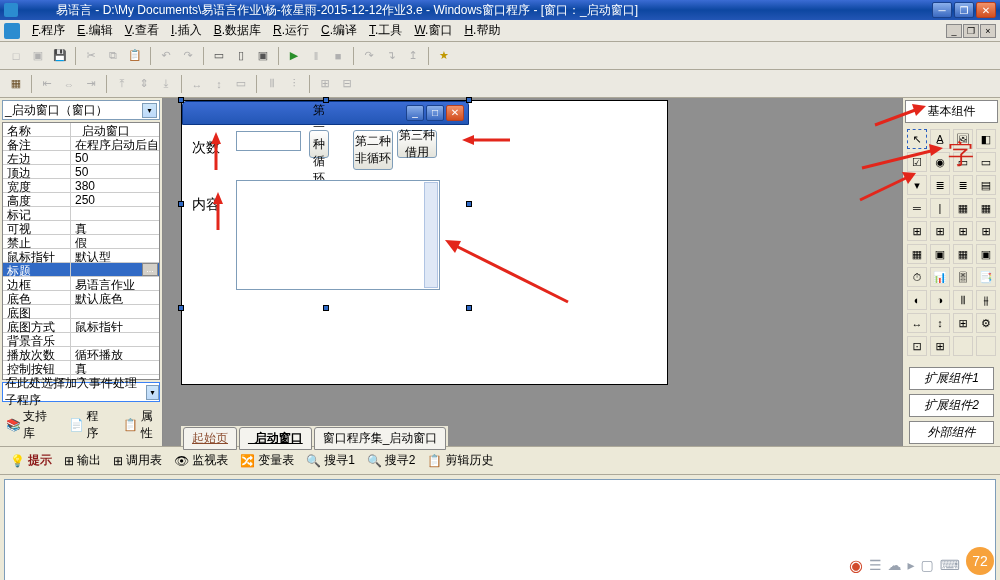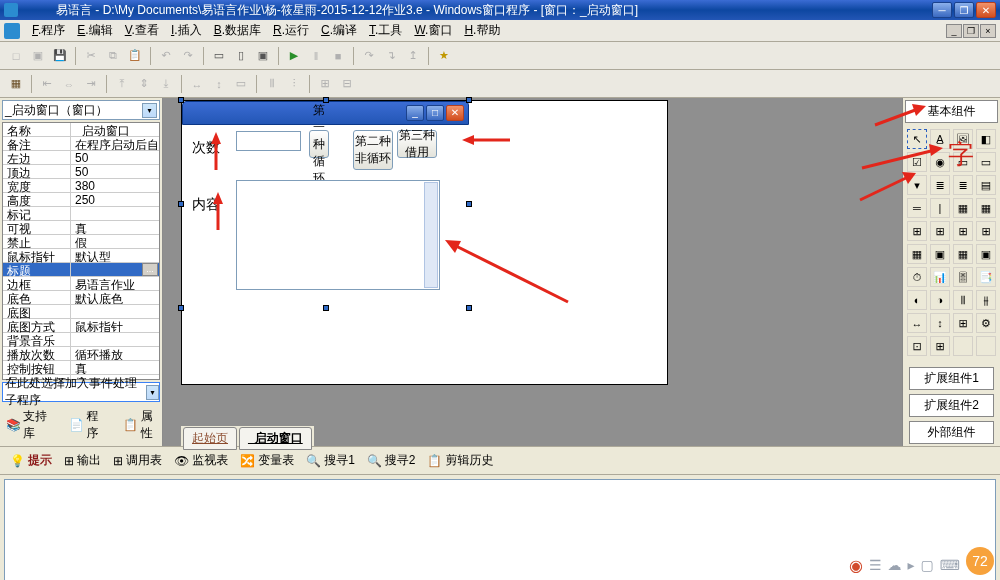--- a/index.html
+++ b/index.html
@@ -67,21 +67,21 @@
 .doc-tab.active { font-weight: bold; text-decoration: underline; }
 .doc-tab.first { text-decoration: underline; color: #8b4b2e; }
 
 
 .right-panel { width: 98px; background: #ece9d8; border-left: 1px solid #888; display: flex; flex-direction: column; }
 .palette-head { background: #ece9d8; }
 .palette-tab { margin: 2px; padding: 2px 4px; background: #fff; border: 1px solid #888; text-align: center; }
 .palette-grid { flex: 1; padding: 4px 2px; display: grid; grid-template-columns: repeat(4, 20px); grid-auto-rows: 20px; gap: 3px; justify-content: center; }
 .pal-btn { width: 20px; height: 20px; border: 1px solid #d4d0c8; background: #ece9d8; text-align: center; line-height: 18px; font-size: 11px; }
 .pal-btn.sel { border: 1px dashed #2b5fc0; }
-.expander { margin: 2px 6px; padding: 2px 4px; background: #fff; border: 1px solid #888; text-align: center; }
+.expander { margin: 2px 6px; padding: 2px 4px; background: #fff; border: 1px solid #888; text-align: center; font-style: italic; }
 
 
 .bottom-panel { height: 162px; background: #ece9d8; border-top: 1px solid #aca899; display: flex; flex-direction: column; }
 .bottom-tabs { display: flex; align-items: center; gap: 4px; border-bottom: 1px solid #aca899; padding: 4px 6px; }
 .bt { display: flex; align-items: center; gap: 3px; padding: 1px 4px; }
 .bt.first { font-weight: bold; color: #8c1a1a; }
 .output-area { flex: 1; background: #fff; margin: 4px; border: 1px solid #7f9db9; }
 
 
 .arrow { position: absolute; pointer-events: none; }
@@ -306,20 +306,21 @@
         <div class="sel-handle" style="left:-4px;top:100px"></div>
         <div class="sel-handle" style="left:284px;top:100px"></div>
         <div class="sel-handle" style="left:-4px;top:204px"></div>
         <div class="sel-handle" style="left:141px;top:204px"></div>
         <div class="sel-handle" style="left:284px;top:204px"></div>
       </div>
     </div>
     <div class="doc-tabs">
       <div class="doc-tab first">起始页</div>
       <div class="doc-tab active">_启动窗口</div>
+      <div class="doc-tab">窗口程序集_启动窗口</div>
     </div>
   </div>
 
   <div class="right-panel">
     <div class="palette-head">
       <div class="palette-tab">基本组件</div>
     </div>
     <div class="palette-grid" id="palette-grid">
         <div class="pal-btn sel">↖</div>
         <div class="pal-btn">A̲</div>

